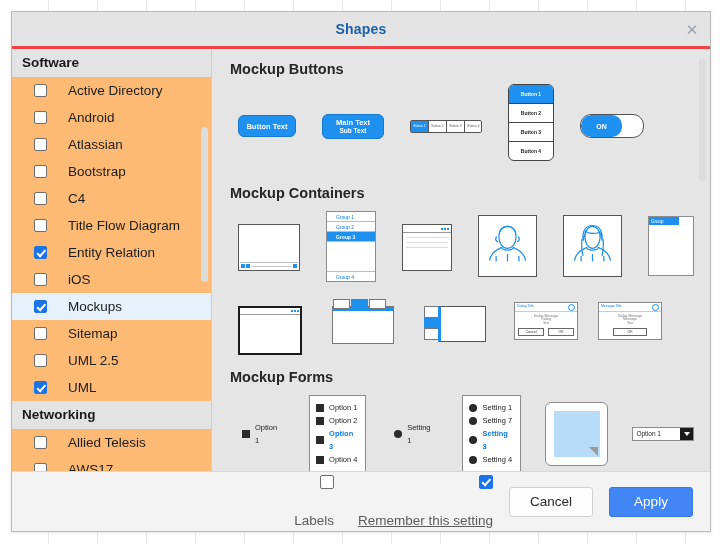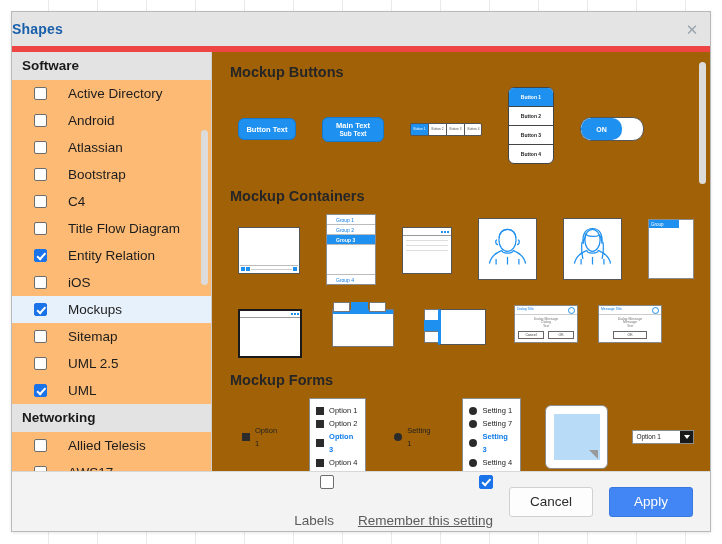--- a/index.html
+++ b/index.html
@@ -25,22 +25,22 @@
     position:absolute;left:11px;top:11px;width:700px;height:521px;
     background:#ffffff;border:1px solid #b9b9b9;
     box-sizing:border-box;
     display:flex;flex-direction:column;
     box-shadow:0 1px 3px rgba(0,0,0,.10);
   }
 
   
   .titlebar{
     height:34px;flex:0 0 34px;background:#e4e4e4;
-    border-bottom:6px solid #ef4444;
-    position:relative;display:flex;align-items:center;justify-content:flex-start;
+    border-bottom:3px solid #ef4444;
+    position:relative;display:flex;align-items:center;justify-content:center;
   }
   .titlebar .title{
     font-size:14px;font-weight:bold;color:#1a5faa;letter-spacing:.2px;
   }
   .close-btn{
     position:absolute;right:8px;top:7px;width:20px;height:20px;
     display:flex;align-items:center;justify-content:center;
     color:#9aa4ae;font-size:15px;cursor:pointer;line-height:1;
   }
 
@@ -71,21 +71,21 @@
   .cb.checked{background:#1a73e8;border-color:#1a73e8;}
   .cb.checked::after{
     content:"";position:absolute;left:3.6px;top:1px;width:3px;height:6.5px;
     border:solid #fff;border-width:0 2px 2px 0;transform:rotate(42deg);
   }
   .sb-thumb{
     position:absolute;right:3px;width:7px;border-radius:4px;background:#dcdcdc;
   }
 
   
-  .panel{flex:1 1 auto;position:relative;overflow:hidden;background:#a16207;}
+  .panel{flex:1 1 auto;position:relative;overflow:hidden;background:#e5e5e5;}
   .panel-inner{position:absolute;inset:0;padding:12px 16px 0 18px;box-sizing:border-box;}
   .sec-title{
     font-size:14.5px;font-weight:bold;color:#262626;margin:0 0 10px 0;
   }
   .sec-title.mt{margin-top:20px;}
   .row{display:flex;align-items:flex-start;gap:0;}
   .tiny{font-size:3.4px;line-height:1;color:#0f7ce8;white-space:nowrap;}
   .tinyd{font-size:3.4px;line-height:1;color:#777;white-space:nowrap;}
 
   .btn-pill{

